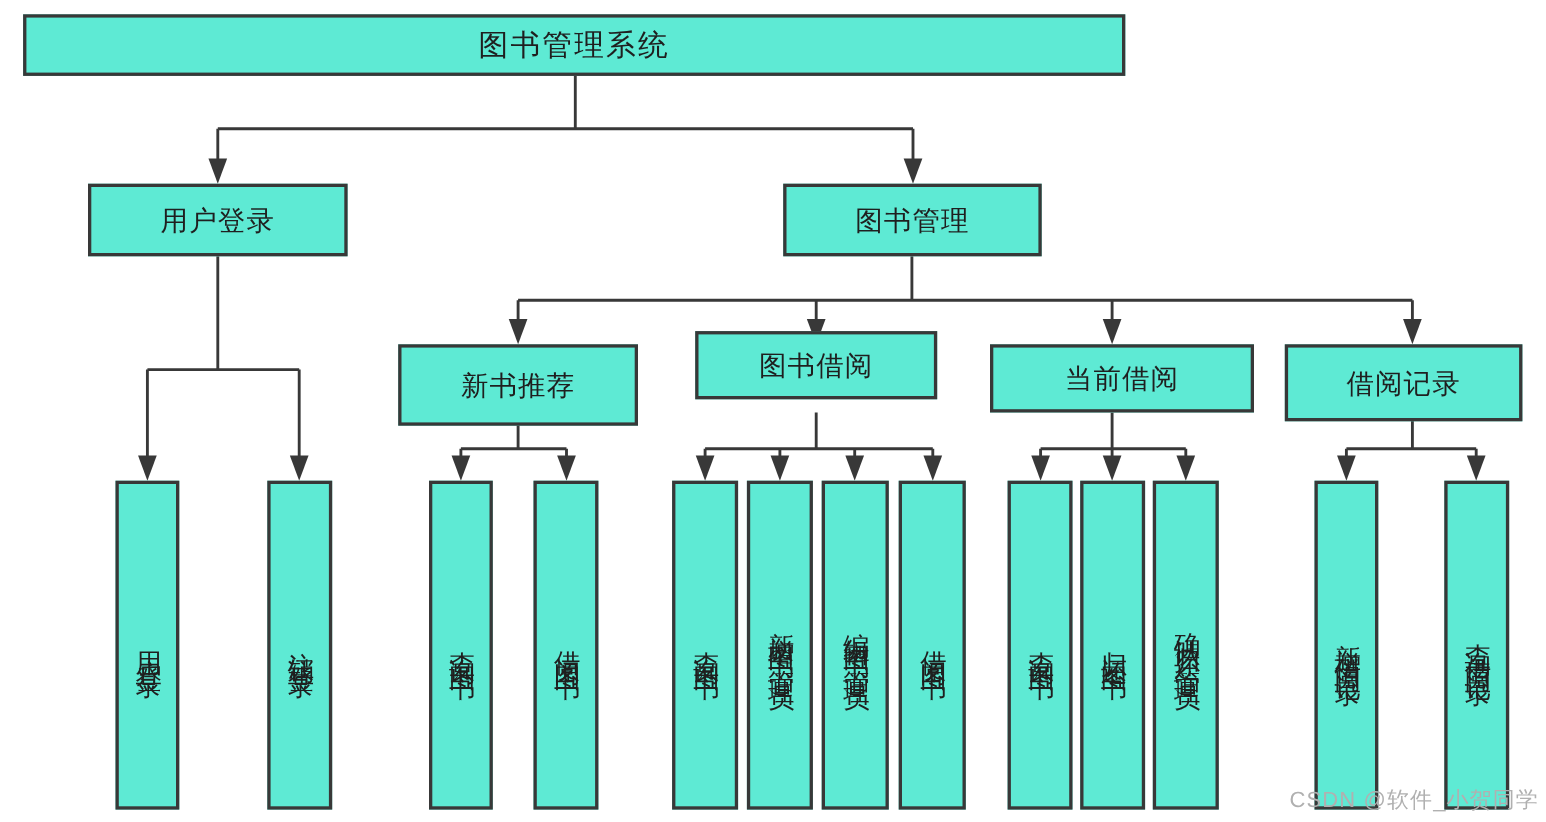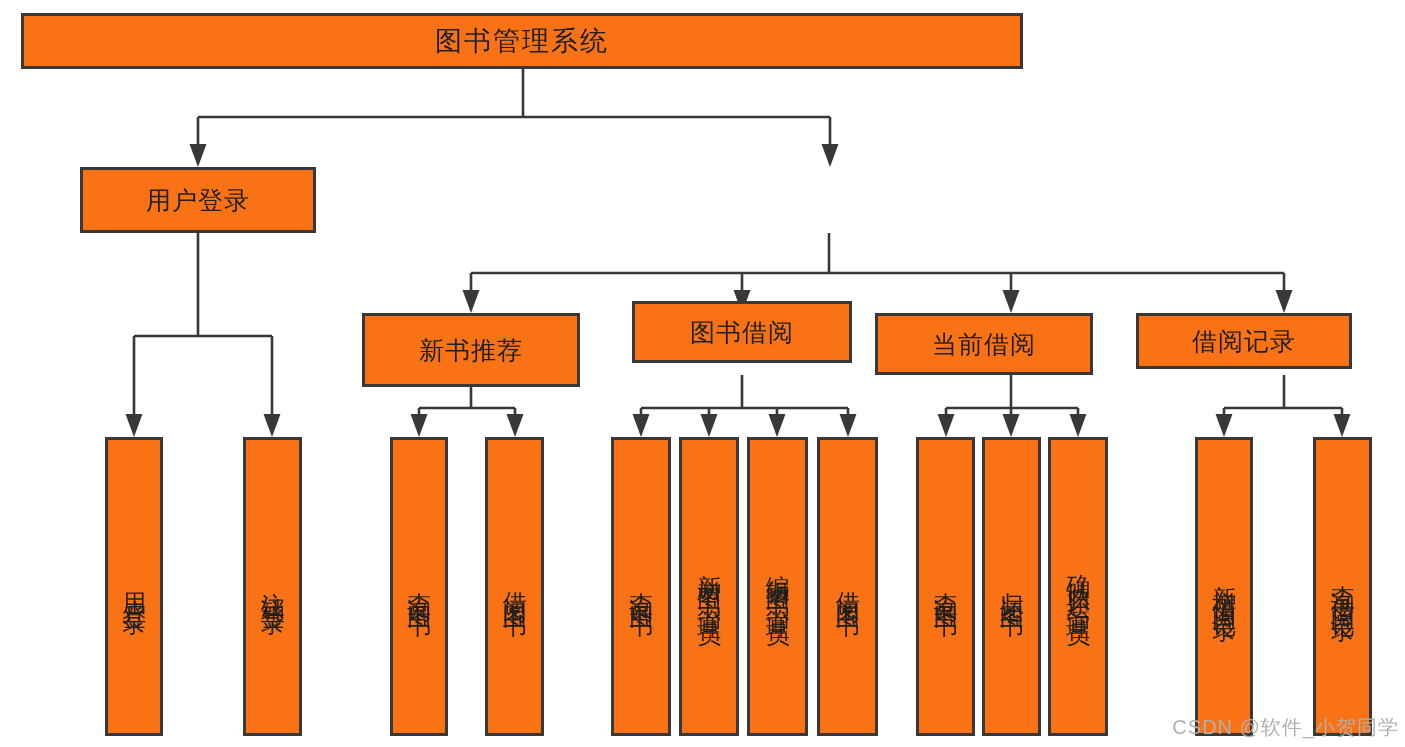--- a/index.html
+++ b/index.html
@@ -14,21 +14,21 @@
     width:1405px;height:747px;
     background:var(--bg);
     font-family:"Liberation Sans", sans-serif;
     overflow:hidden;
   }
   .wires{position:absolute;left:0;top:0;color:var(--line);}
   .node{
     position:absolute;
     box-sizing:border-box;
     border:3px solid var(--line);
-    background:#f97316;
+    background:#5eead4;
     display:flex;
     align-items:center;
     justify-content:center;
     color:var(--text);
   }
   .h{font-size:25px;letter-spacing:1px;white-space:nowrap;}
   .root-box{font-size:27px;letter-spacing:2px;}
   .v span{
     writing-mode:vertical-rl;
     text-orientation:mixed;
@@ -86,25 +86,26 @@
       <polygon points="1002.5,414 1019.5,414 1011,437"></polygon>
       <polygon points="1069.5,414 1086.5,414 1078,437"></polygon>
       <polygon points="1215.5,414 1232.5,414 1224,437"></polygon>
       <polygon points="1333.5,414 1350.5,414 1342,437"></polygon>
     </g>
   </svg>
 
   <div class="node h root-box" style="left:21px;top:13px;width:1002px;height:56px">图书管理系统</div>
 
   <div class="node h" style="left:80px;top:167px;width:236px;height:66px">用户登录</div>
+  <div class="node h" style="left:712px;top:167px;width:235px;height:66px">图书管理</div>
 
   <div class="node h" style="left:362px;top:313px;width:218px;height:74px">新书推荐</div>
   <div class="node h" style="left:632px;top:301px;width:220px;height:62px">图书借阅</div>
-  <div class="node h" style="left:875px;top:313px;width:218px;height:62px">当前借阅</div>
-  <div class="node h" style="left:1136px;top:313px;width:216px;height:56px">借阅记录</div>
+  <div class="node h" style="left:900px;top:313px;width:240px;height:62px">当前借阅</div>
+  <div class="node h" style="left:1168px;top:313px;width:216px;height:70px">借阅记录</div>
 
   <div class="node v" style="left:105px;top:437px;width:58px;height:299px">
     <span>用户登录</span>
   </div>
   <div class="node v" style="left:243px;top:437px;width:59px;height:299px">
     <span>注销登录</span>
   </div>
   <div class="node v" style="left:390px;top:437px;width:58px;height:299px">
     <span>查询图书</span>
   </div>

